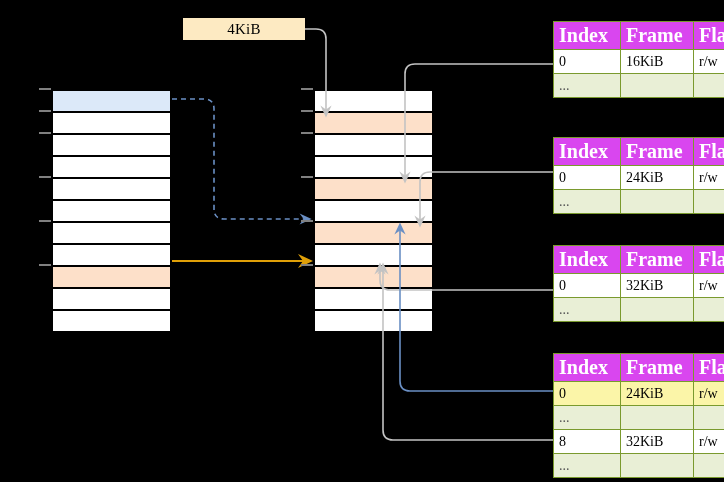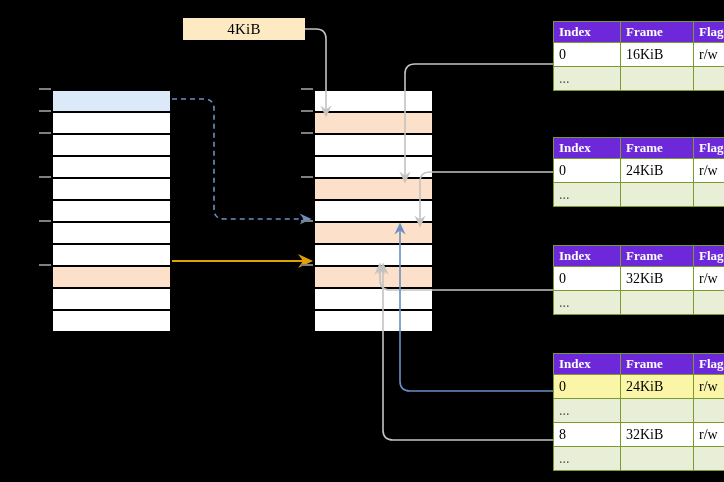--- a/index.html
+++ b/index.html
@@ -12,23 +12,23 @@
   .cell.orange{background:#fde0c9;}
 
   .tick{position:absolute;height:2px;background:#808080;width:12px;}
 
   .lbl{position:absolute;background:#fdeac2;color:#000;
        display:flex;align-items:center;justify-content:center;
        font-size:15px;letter-spacing:.3px;}
 
   table.pt{position:absolute;border-collapse:collapse;font-size:14px;
            background:#fff;table-layout:fixed;}
-  table.pt th{background:#6d28d9;color:#fff;font-weight:bold;
+  table.pt th{background:#d946ef;color:#fff;font-weight:bold;
               border:1px solid #7a9a2e;padding:2px 5px;text-align:left;
-              font-size:13px;white-space:nowrap;}
+              font-size:20px;white-space:nowrap;}
   table.pt td{border:1px solid #7a9a2e;padding:1px 5px;background:#fff;
               color:#000;height:21px;white-space:nowrap;}
   table.pt tr.alt td{background:#e9efd6;color:#555;}
   table.pt td.hl{background:#fbf5a8;}
 
   svg.wires{position:absolute;left:0;top:0;width:724px;height:482px;
             pointer-events:none;}
 </style>
 </head>
 <body>

